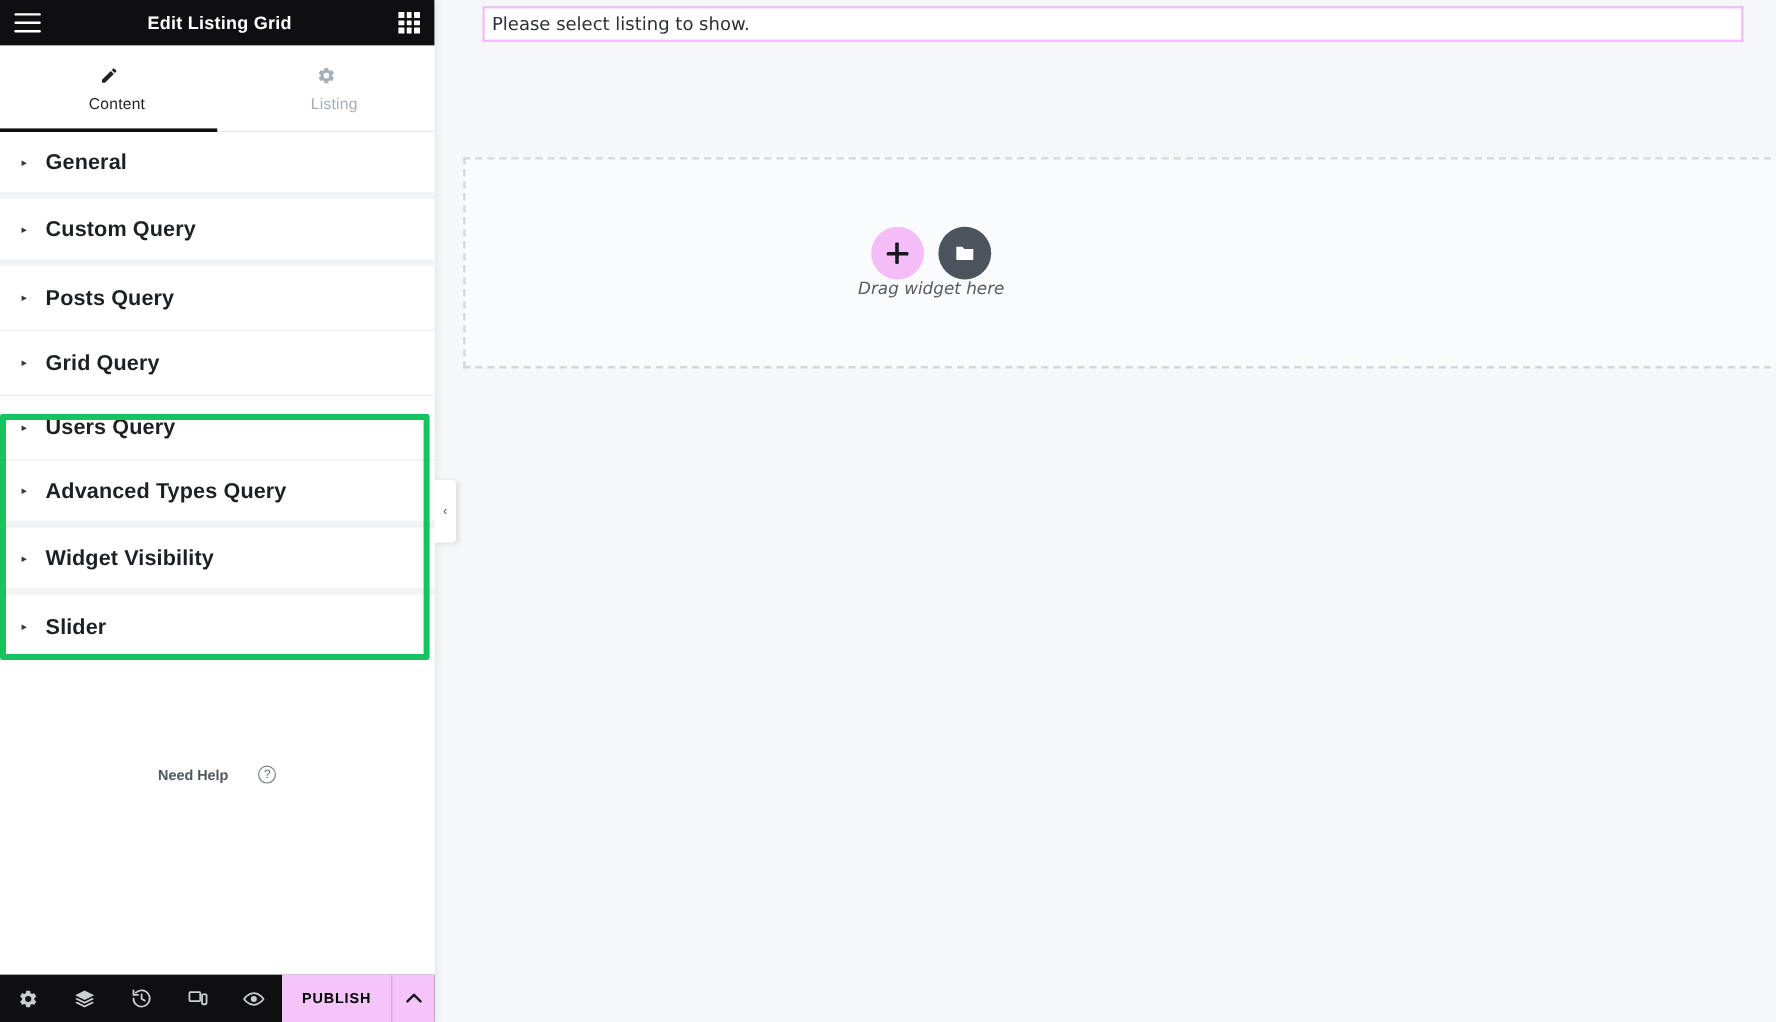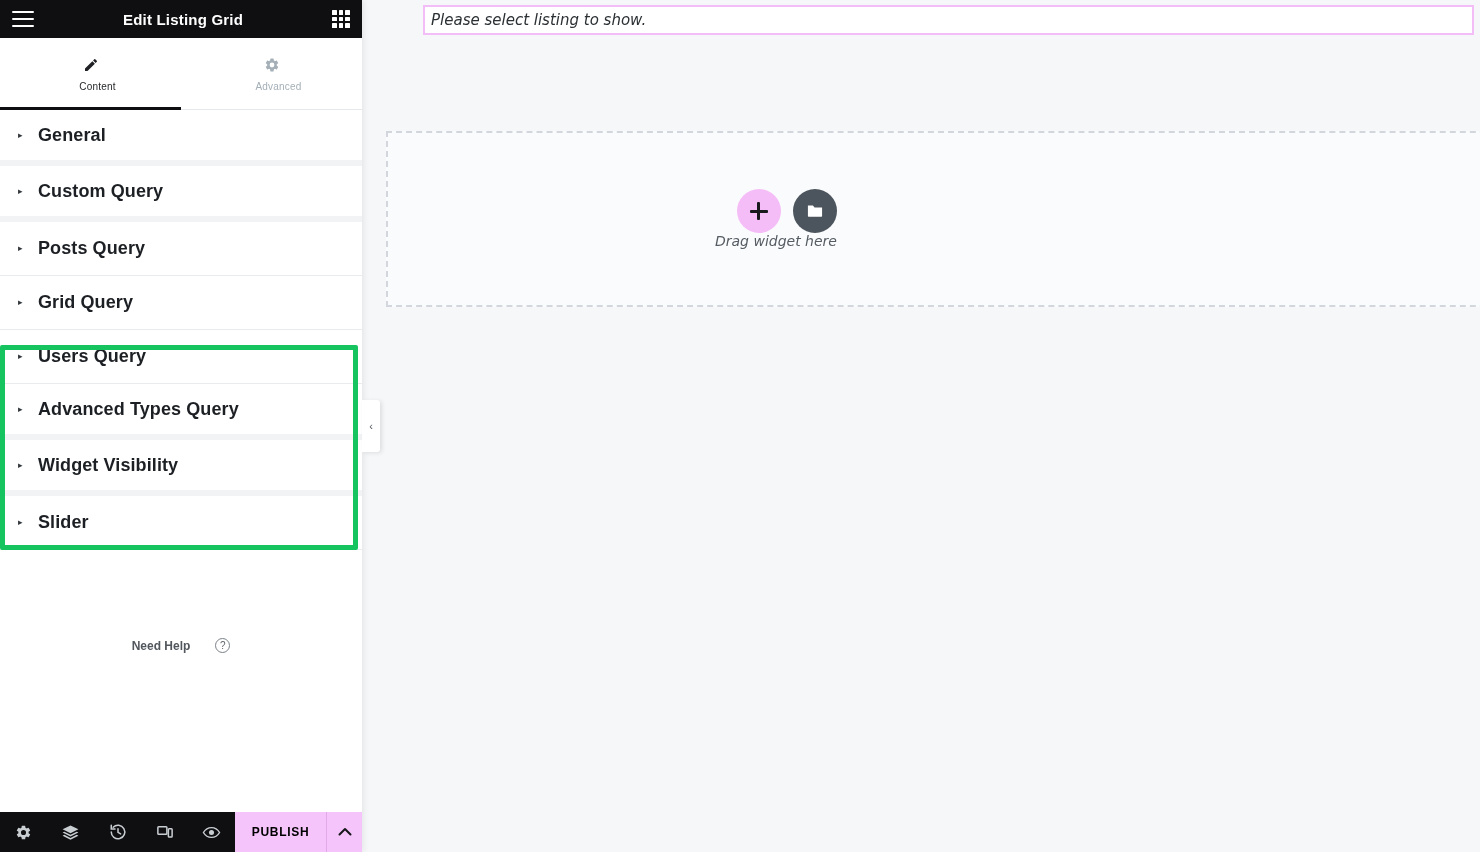--- a/index.html
+++ b/index.html
@@ -87,21 +87,21 @@
   .tab.active { color: #1f2124; }
   .tab.active::after {
     content: "";
     position: absolute;
     left: 0; right: 0; bottom: -1px;
     height: 3px;
     background: #0f0f11;
   }
   .tab .tab-icon { height: 18px; display:flex; align-items:center; justify-content:center; }
   .tab .tab-icon svg { display: block; }
-  .tab .tab-label { font-size: 10px; letter-spacing: .2px; margin-left: 14px; }
+  .tab .tab-label { font-size: 13px; letter-spacing: .2px; margin-left: 14px; }
 
   
   .panel-body {
     flex: 1 1 auto;
     overflow: hidden;
     position: relative;
     background: #ffffff;
   }
   .sections { display: block; }
   .section {
@@ -235,30 +235,29 @@
     position: absolute;
     left: 362px; top: 0;
     width: 1118px;
     height: 852px;
     background: #f6f7f9;
     overflow: hidden;
   }
 
   #notice {
     position: absolute;
-    left: 61px;
+    left: 40px;
     top: 5px;
     width: 1051px;
     height: 30px;
     background: #ffffff;
     border: 2px solid #f3bdf7;
     display: flex;
     align-items: center;
     padding: 0 6px;
-    font-style: italic;
   }
   #notice .notice-text {
     font-size: 15px;
     color: #2b3034;
     font-family: "DejaVu Sans", sans-serif;
   }
 
   #dropzone {
     position: absolute;
     left: 24px;
@@ -270,21 +269,21 @@
     display: flex;
     flex-direction: column;
     align-items: center;
     justify-content: center;
   }
   .dz-inner {
     position: relative;
     left: -175px;
     display: flex;
     flex-direction: column;
-    align-items: flex-end;
+    align-items: center;
     gap: 0;
   }
   .dz-buttons { display: flex; gap: 12px; }
   .dz-btn {
     width: 44px; height: 44px;
     border-radius: 50%;
     display: flex; align-items: center; justify-content: center;
     cursor: pointer;
   }
   .dz-btn.add { background: #f5bdf7; }
@@ -344,21 +343,21 @@
           </svg>
         </span>
         <span class="tab-label">Content</span>
       </div>
       <div class="tab">
         <span class="tab-icon">
           <svg width="16" height="16" viewBox="0 0 24 24" fill="currentColor">
             <path d="M19.14 12.94a7.07 7.07 0 0 0 0-1.88l2.03-1.58a.5.5 0 0 0 .12-.64l-1.92-3.32a.5.5 0 0 0-.6-.22l-2.39.96a7.3 7.3 0 0 0-1.63-.95l-.36-2.54a.5.5 0 0 0-.5-.42h-3.84a.5.5 0 0 0-.5.42l-.36 2.54c-.59.24-1.13.56-1.63.95l-2.39-.96a.5.5 0 0 0-.6.22L2.65 8.84a.5.5 0 0 0 .12.64l2.03 1.58a7.07 7.07 0 0 0 0 1.88l-2.03 1.58a.5.5 0 0 0-.12.64l1.92 3.32c.13.22.39.3.6.22l2.39-.96c.5.39 1.04.71 1.63.95l.36 2.54c.04.24.25.42.5.42h3.84c.25 0 .46-.18.5-.42l.36-2.54c.59-.24 1.13-.56 1.63-.95l2.39.96c.22.08.47 0 .6-.22l1.92-3.32a.5.5 0 0 0-.12-.64l-2.03-1.58zM12 15.6A3.6 3.6 0 1 1 12 8.4a3.6 3.6 0 0 1 0 7.2z"></path>
           </svg>
         </span>
-        <span class="tab-label">Advanced</span>
+        <span class="tab-label">Listing</span>
       </div>
     </div>
 
     <div class="panel-body">
       <div class="sections">
 
         <div class="section sep-gap">
           <span class="caret">▸</span>
           <span class="section-label">General</span>
         </div>

